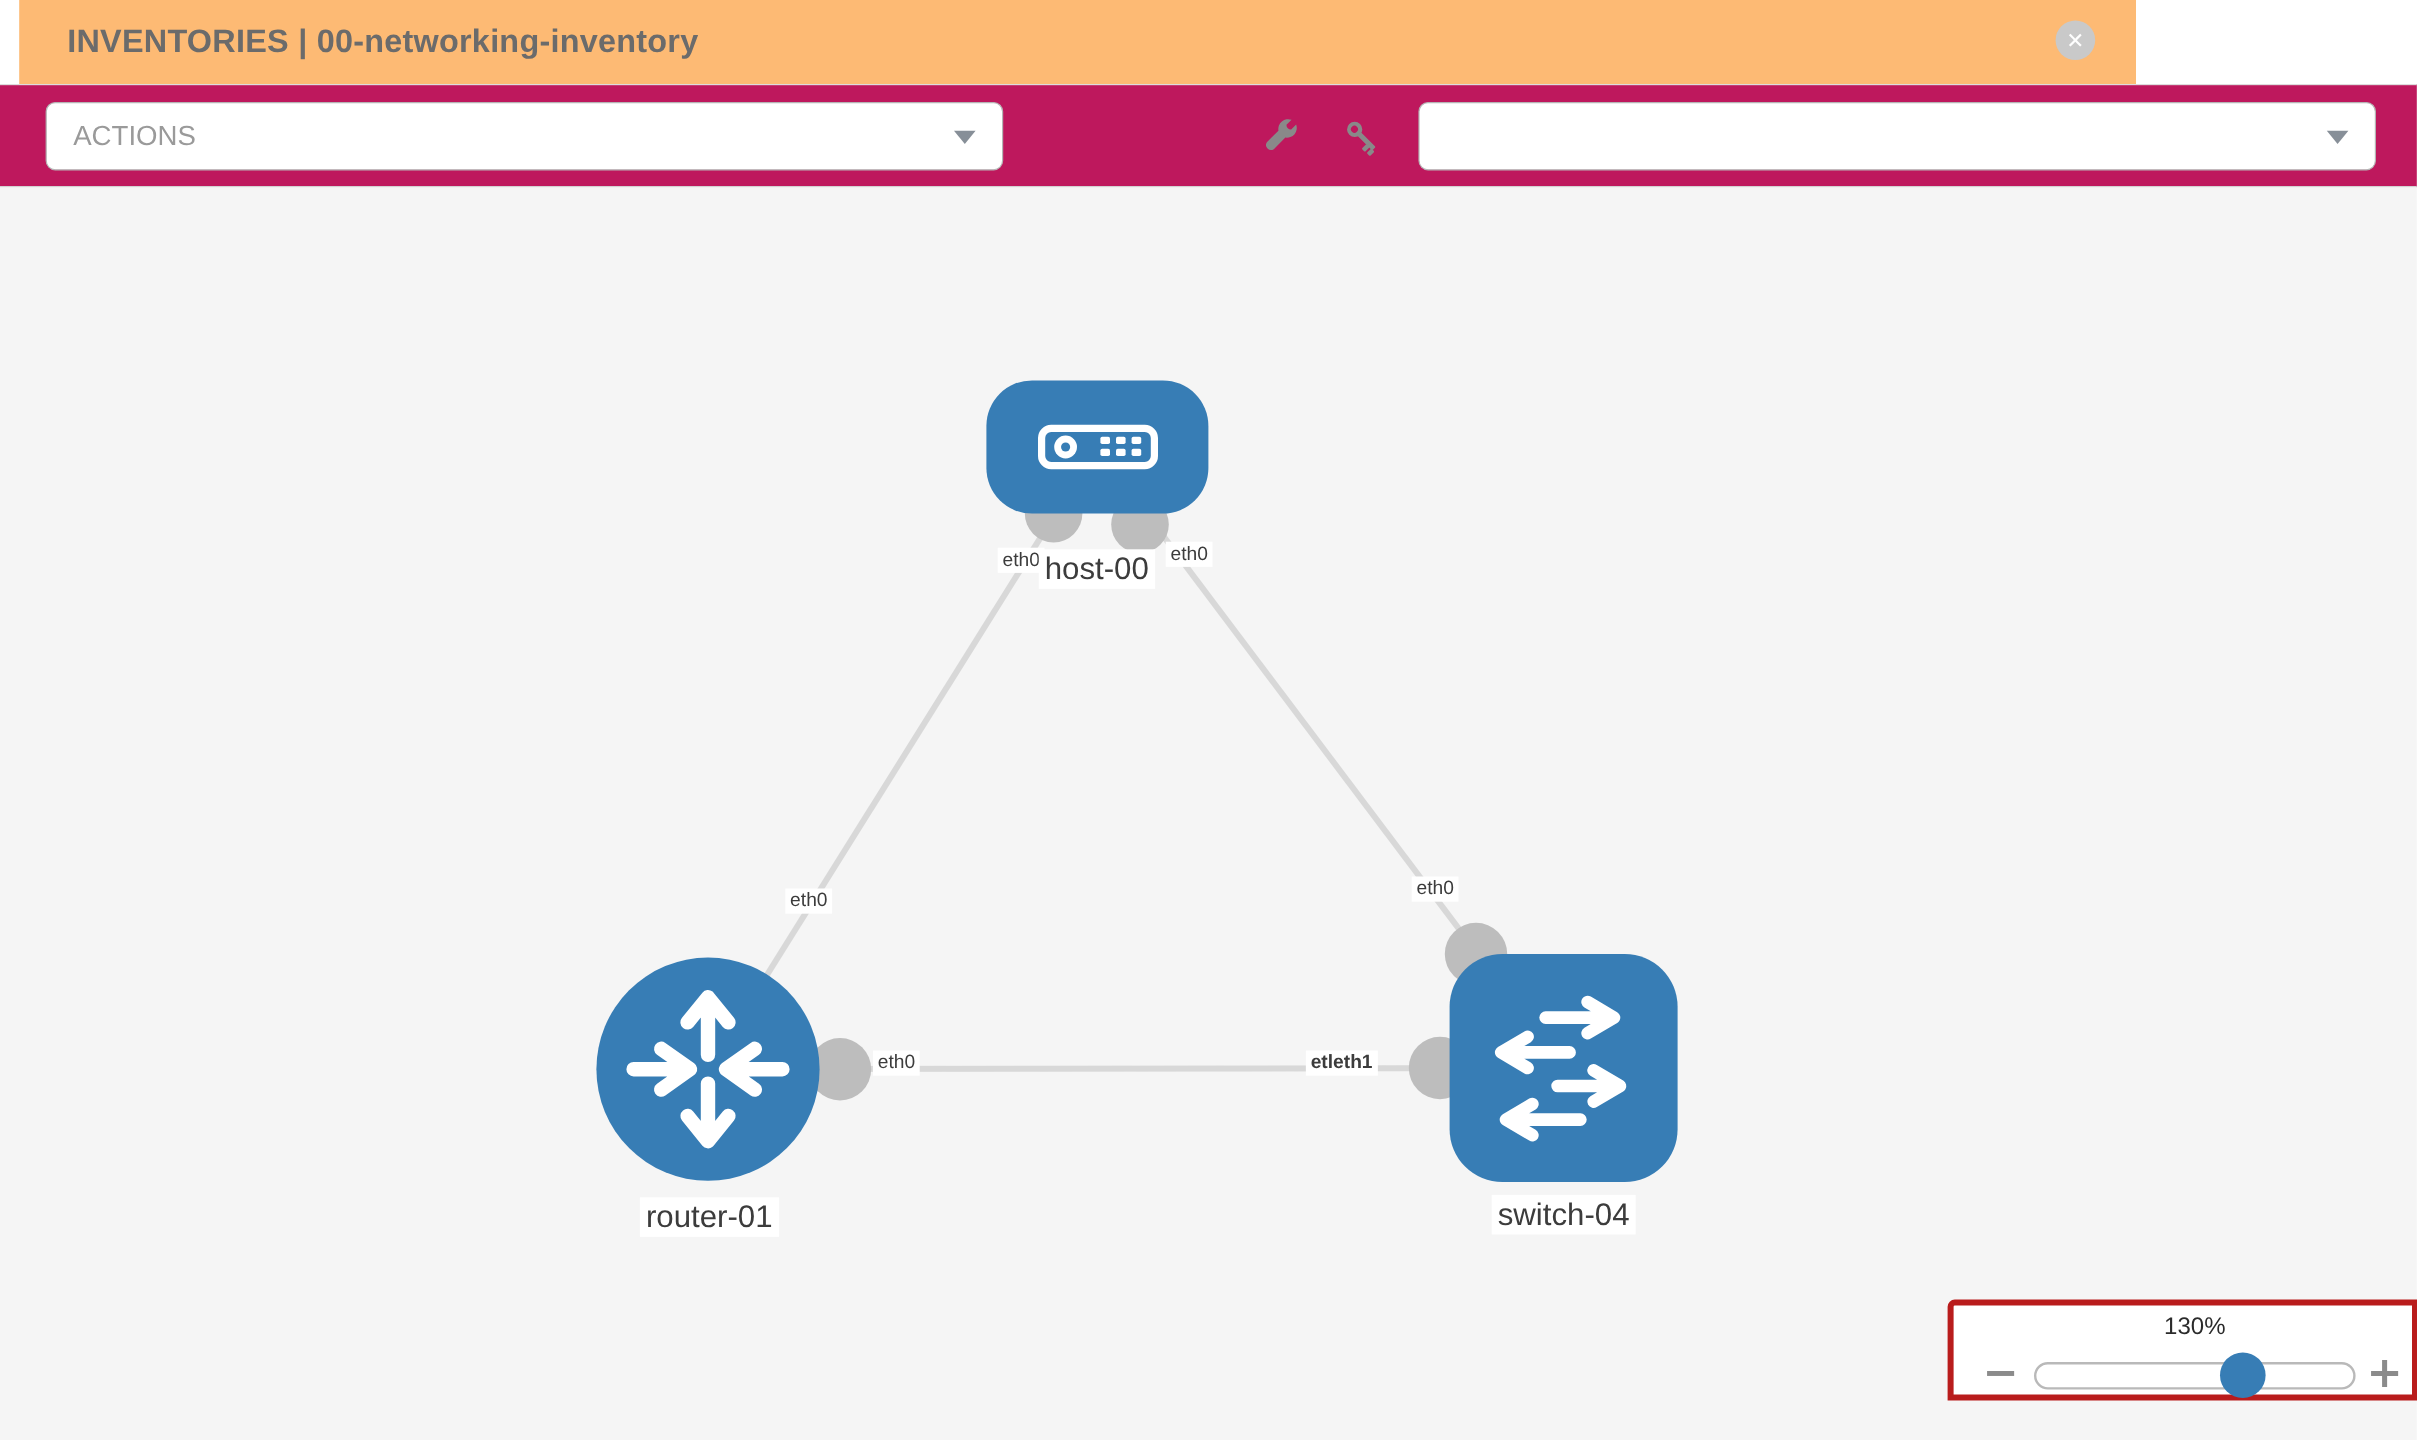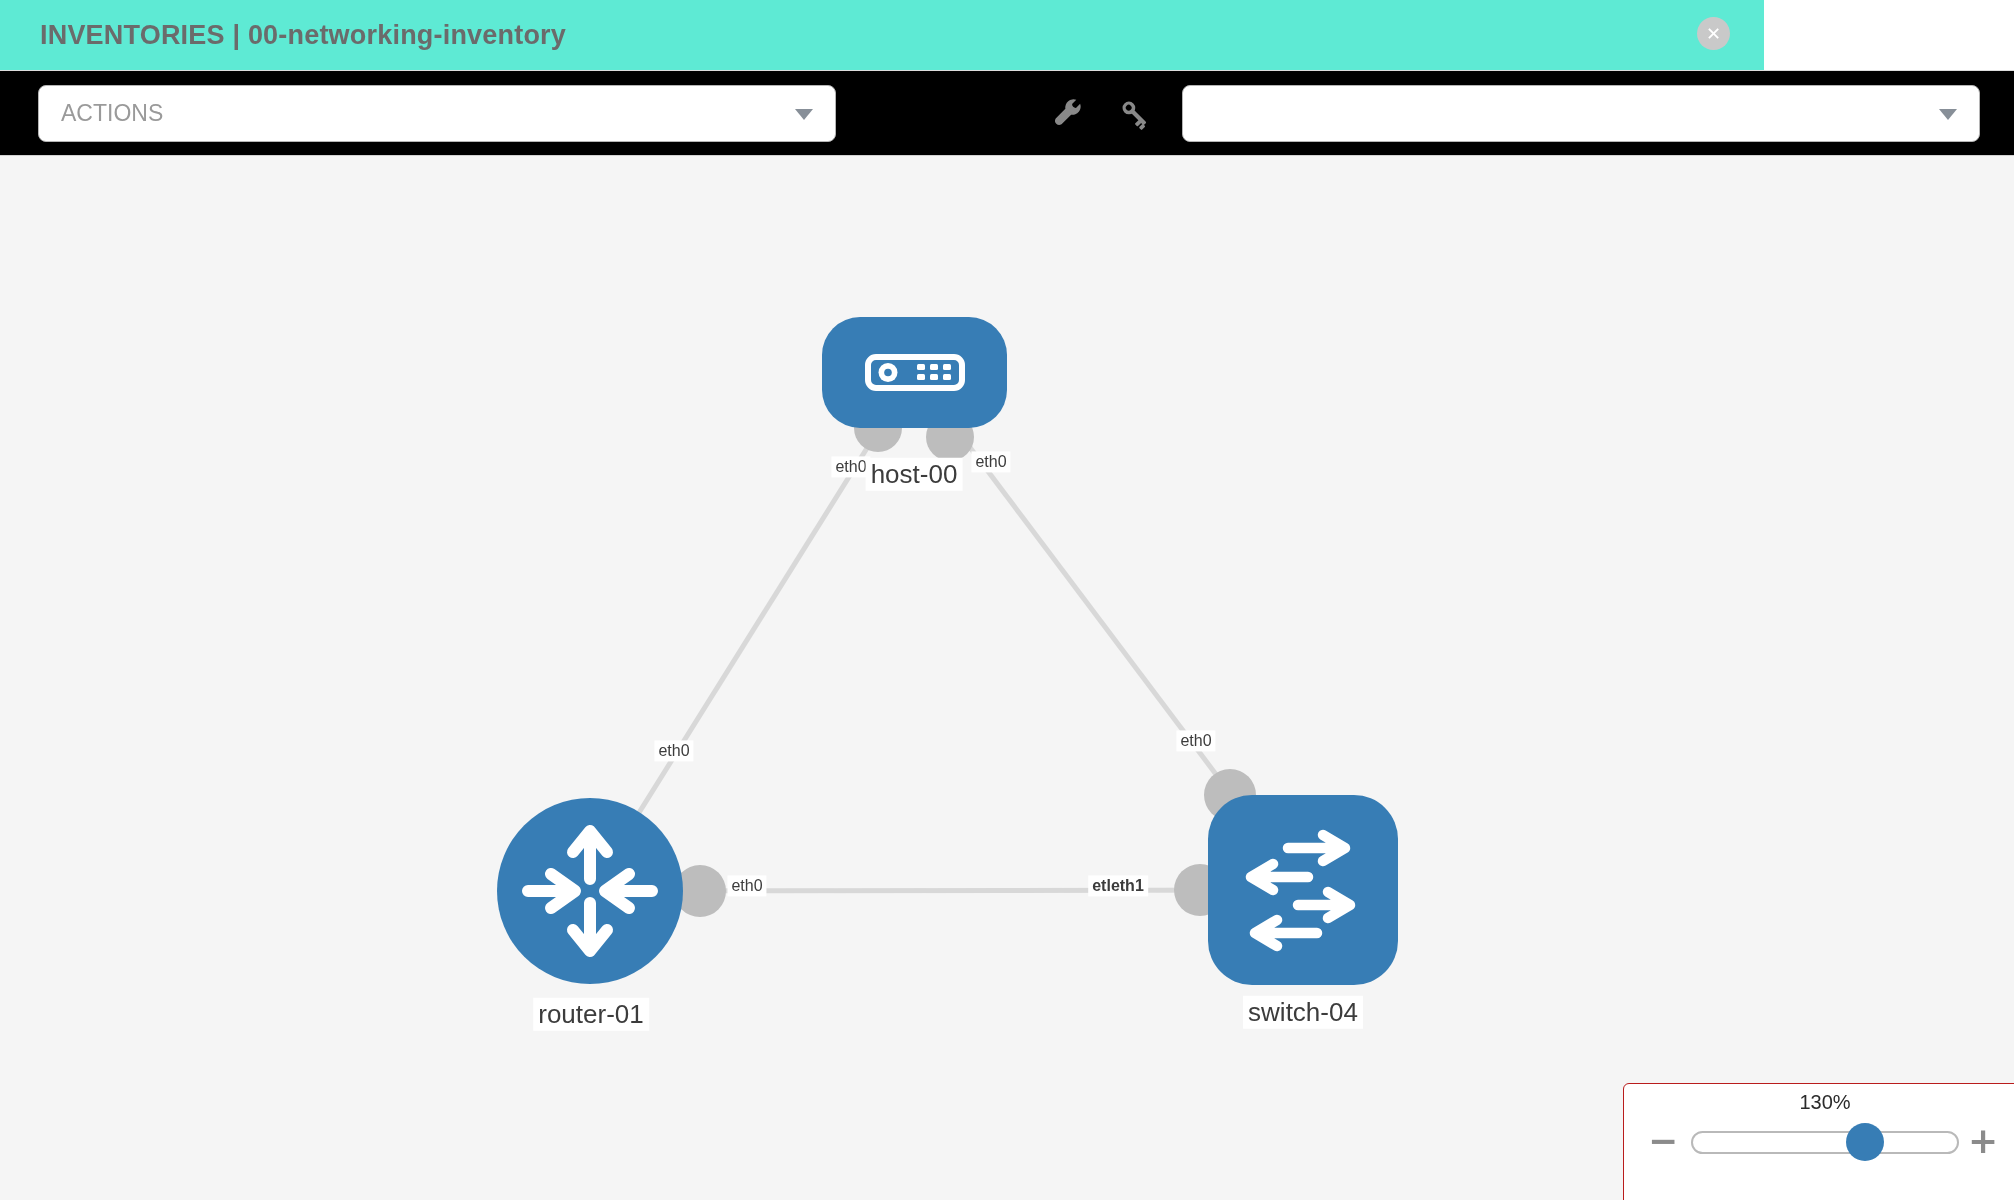--- a/index.html
+++ b/index.html
@@ -1,29 +1,29 @@
 <!DOCTYPE html>
 <html><head>
 <meta charset="utf-8">
 <style>
   * { margin:0; padding:0; box-sizing:border-box; }
   html,body { width:2014px; height:1200px; overflow:hidden;
     font-family:"Liberation Sans","DejaVu Sans",sans-serif; background:#fff; }
 
   
-  .header { position:absolute; top:0; left:0; width:1764px; height:70px; background:#5eead4; }
+  .header { position:absolute; top:0; left:16px; width:1764px; height:70px; background:#fdba74; }
   .page-title { position:absolute; left:40px; top:50%; transform:translateY(-50%);
     font-size:27px; font-weight:bold; color:#6b6b6b; letter-spacing:0.2px; }
   .close-btn { position:absolute; right:34px; top:17px; width:33px; height:33px;
     border-radius:50%; background:#c9c9c9; color:#ffffff; font-size:18px; font-weight:bold;
     display:flex; align-items:center; justify-content:center; cursor:pointer; line-height:1; }
 
   
   .toolbar { position:absolute; top:70px; left:0; width:2014px; height:86px;
-    background:#000000; border-top:1px solid #dddddd; border-bottom:1px solid #d2d2d2; }
+    background:#be185d; border-top:1px solid #dddddd; border-bottom:1px solid #d2d2d2; }
   .combo { position:absolute; top:14px; height:57px; background:#ffffff;
     border:1px solid #b5b5b5; border-radius:8px; display:flex; align-items:center;
     padding:0 22px; color:#9a9a9a; font-size:23px; cursor:pointer; }
   .combo-actions { left:38px; width:798px; }
   .combo-search { left:1182px; width:798px; }
   .caret { position:absolute; right:22px; top:50%; margin-top:-5px; width:0; height:0;
     border-left:9px solid transparent; border-right:9px solid transparent;
     border-top:11px solid #878f98; }
   .search-input { border:none; outline:none; background:transparent; width:680px;
     font-size:23px; color:#6d6d6d; font-family:inherit; }
@@ -36,22 +36,22 @@
   
   .canvas { position:absolute; top:156px; left:0; width:2014px; height:1044px; background:#f5f5f5; }
   .topo-svg { position:absolute; top:0; left:0; }
 
   .chip { position:absolute; transform:translate(-50%,-50%); background:#ffffff;
     color:#3c3c3c; white-space:nowrap; }
   .node-chip { font-size:26px; padding:0 5px; line-height:1.25; }
   .if-chip { font-size:16px; padding:1px 4px; line-height:1.2; }
 
   
-  .zoom-panel { position:absolute; left:1623px; top:927px; width:392px; height:118px;
-    background:#ffffff; border:1px solid #b91c1c; border-radius:6px 0 0 0; }
+  .zoom-panel { position:absolute; left:1623px; top:927px; width:392px; height:84px;
+    background:#ffffff; border:5px solid #b91c1c; border-radius:6px 0 0 0; }
   .zoom-level { position:absolute; left:67px; top:7px; width:268px; text-align:center;
     font-size:20px; color:#2b2b2b; }
   .zoom-btn { position:absolute; top:40px; font-size:36px; font-weight:bold; color:#8b8b8b;
     line-height:34px; cursor:pointer; background:none; border:none;
     font-family:"DejaVu Sans",sans-serif; }
   .zoom-minus { left:24px; }
   .zoom-plus  { left:344px; }
   .zoom-track { position:absolute; left:67px; top:47px; width:268px; height:23px;
     background:#ffffff; border:2px solid #b9b9b9; border-radius:13px; cursor:pointer; }
   .zoom-handle { position:absolute; left:153px; top:-10px; width:38px; height:38px;

